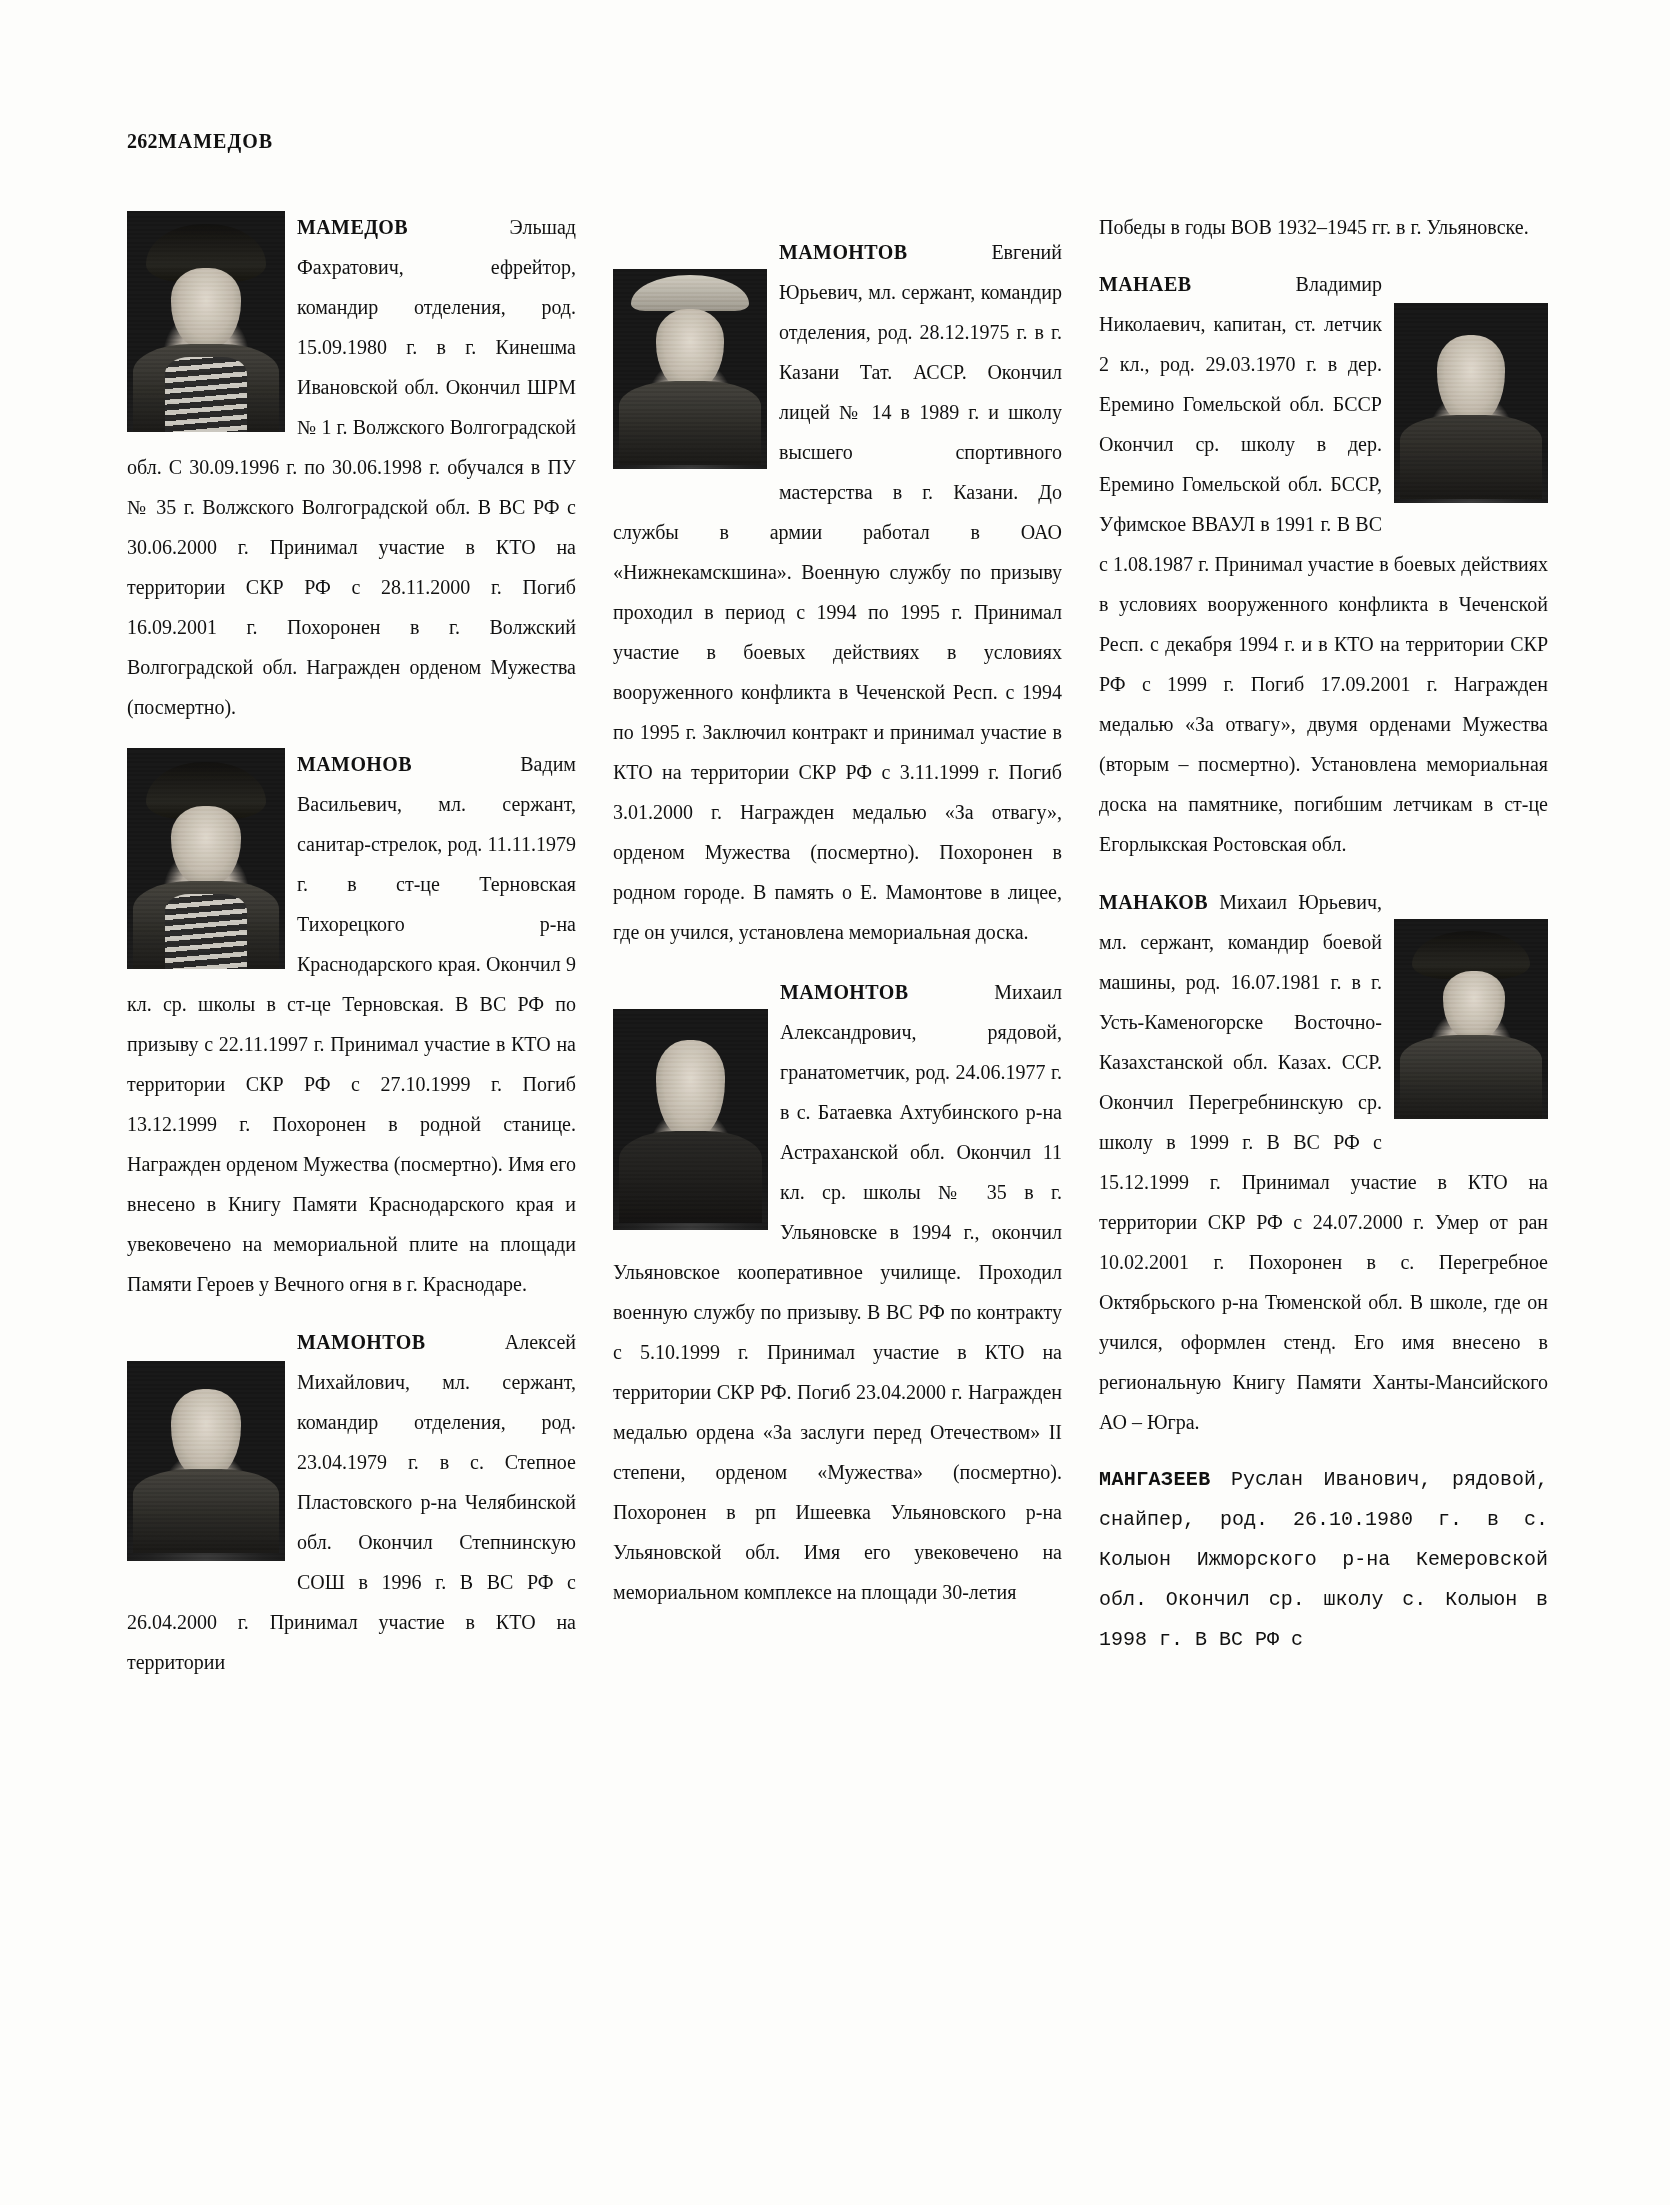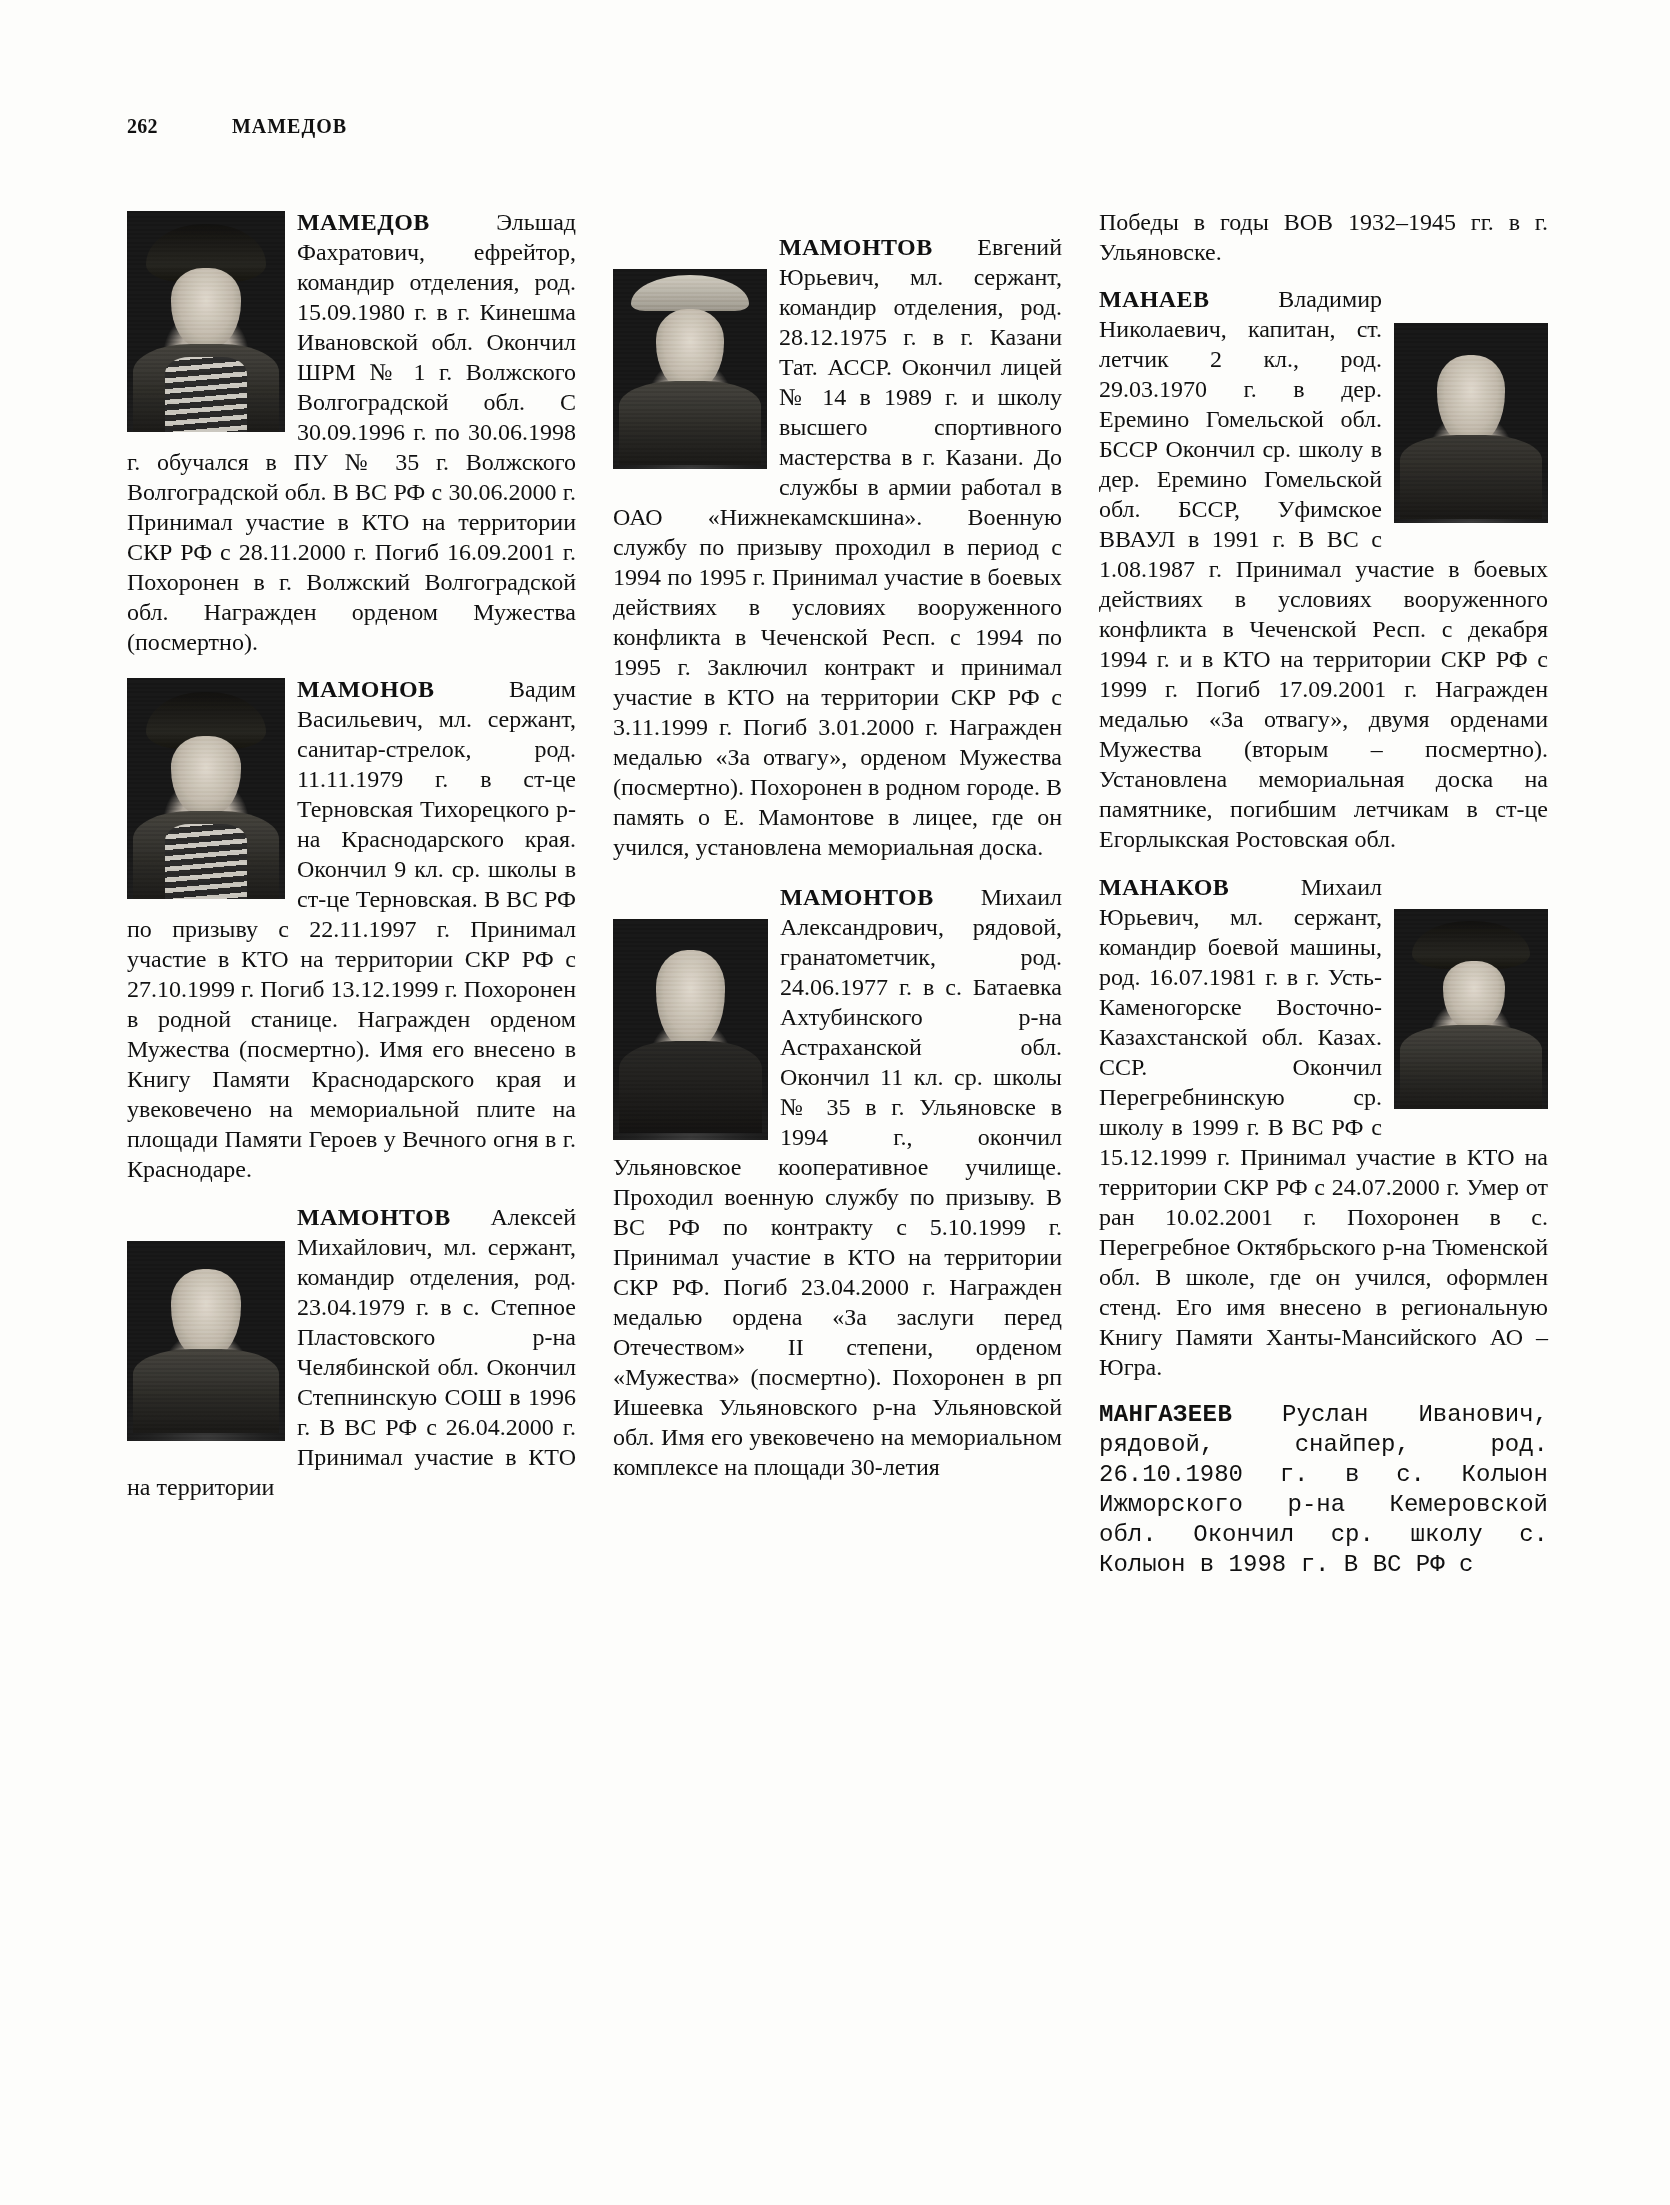--- a/index.html
+++ b/index.html
@@ -19,26 +19,25 @@
     position: absolute;
     left: 0; top: 0;
     width: 1671px;
     height: 2205px;
     background: #fdfdfb;
   }
   
   .running-head {
     position: absolute;
     left: 127px;
-    top: 115px;
+    top: 130px;
     width: 1417px;
     height: 27px;
     display: flex;
     align-items: baseline;
-    gap: 74px;
   }
   .folio {
     font-size: 20px;
     font-weight: bold;
     letter-spacing: 0.3px;
   }
   .head-title {
     font-size: 20px;
     font-weight: bold;
     letter-spacing: 1px;
@@ -48,22 +47,22 @@
     position: absolute;
     left: 127px;
     top: 207px;
     width: 1423px;
     height: 1911px;
     display: flex;
     gap: 37px;
   }
   .col {
     width: 449px;
-    font-size: 24px;
-    line-height: 30px;
+    font-size: 20px;
+    line-height: 40px;
     text-align: justify;
     text-justify: inter-word;
     hyphens: manual;
   }
   .entry {
     margin-bottom: 17.4px;
   }
   .entry p {
     margin: 0;
     text-align: justify;

